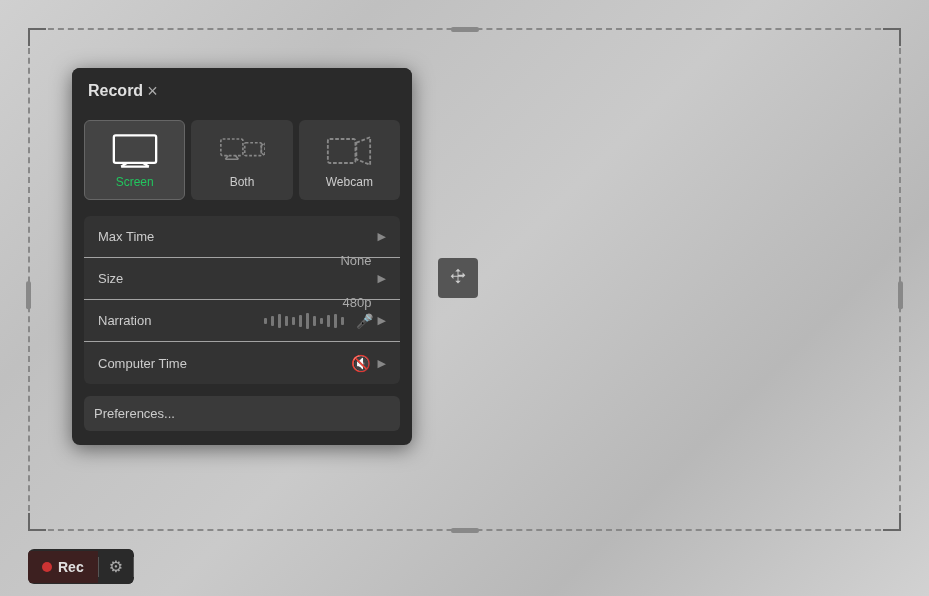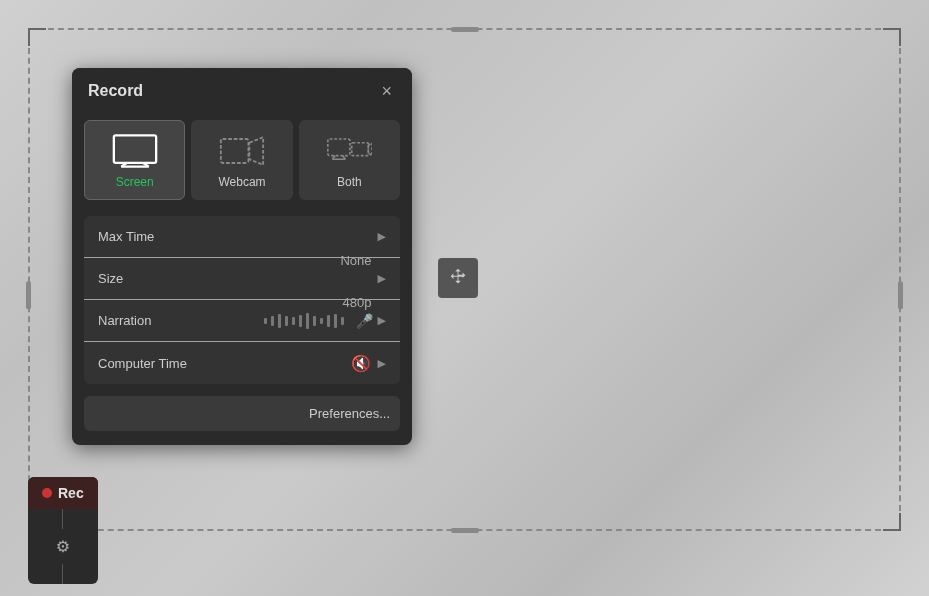--- a/index.html
+++ b/index.html
@@ -82,21 +82,21 @@
       width: 340px;
       background: #2a2a2a;
       border-radius: 8px;
       box-shadow: 0 4px 20px rgba(0,0,0,0.5);
       overflow: hidden;
     }
 
     .dialog-header {
       display: flex;
       align-items: center;
-      justify-content: space-between;
+      justify-content: flex-start;
       padding: 12px 16px 10px;
       background: #2a2a2a;
     }
 
     .dialog-title {
       color: #e0e0e0;
       font-size: 16px;
       font-weight: bold;
     }
 
@@ -205,35 +205,34 @@
       display: block;
       width: calc(100% - 24px);
       margin: 12px 12px 14px;
       padding: 10px;
       background: #3a3a3a;
       border: none;
       border-radius: 6px;
       color: #ccc;
       font-size: 13px;
       cursor: pointer;
-      text-align: right;
+      text-align: left;
     }
 
     
     .bottom-toolbar {
       position: absolute;
       bottom: 12px;
       left: 28px;
       display: flex;
       align-items: center;
       gap: 0;
       background: #2a2a2a;
       border-radius: 6px;
       overflow: hidden;
-      flex-direction: column;
     }
 
     .rec-btn {
       display: flex;
       align-items: center;
       gap: 6px;
       padding: 8px 14px;
       background: #3d2020;
       border: none;
       cursor: pointer;
@@ -311,40 +310,40 @@
   <div class="source-options">
 
     <div class="source-option active">
       <svg viewBox="0 0 50 38" fill="none" xmlns="http://www.w3.org/2000/svg">
         <rect x="2" y="2" width="46" height="30" rx="2" stroke="white" stroke-width="2.5" fill="none"></rect>
         <line x1="16" y1="32" x2="10" y2="36" stroke="white" stroke-width="2.5"></line>
         <line x1="34" y1="32" x2="40" y2="36" stroke="white" stroke-width="2.5"></line>
         <line x1="10" y1="36" x2="40" y2="36" stroke="white" stroke-width="2.5"></line>
       </svg>
       <span class="source-label">Screen</span>
-    </div>
-
-    <div class="source-option">
-      <svg viewBox="0 0 50 38" fill="none" xmlns="http://www.w3.org/2000/svg">
-        <rect x="2" y="6" width="30" height="26" rx="2" stroke="#888" stroke-width="2" fill="none" stroke-dasharray="4 2"></rect>
-        <polygon points="33,10 48,4 48,34 33,28" stroke="#888" stroke-width="2" fill="none" stroke-dasharray="4 2"></polygon>
-      </svg>
-      <span class="source-label">Webcam</span>
     </div>
 
     <div class="source-option">
       <svg viewBox="0 0 50 38" fill="none" xmlns="http://www.w3.org/2000/svg">
         <rect x="2" y="6" width="24" height="18" rx="2" stroke="#888" stroke-width="1.8" fill="none" stroke-dasharray="3 2"></rect>
         <line x1="10" y1="24" x2="7" y2="28" stroke="#888" stroke-width="1.8"></line>
         <line x1="18" y1="24" x2="21" y2="28" stroke="#888" stroke-width="1.8"></line>
         <line x1="7" y1="28" x2="21" y2="28" stroke="#888" stroke-width="1.8"></line>
         <rect x="28" y="10" width="18" height="14" rx="1" stroke="#888" stroke-width="1.8" fill="none" stroke-dasharray="3 2"></rect>
         <polygon points="46,13 50,10 50,24 46,21" stroke="#888" stroke-width="1.8" fill="none" stroke-dasharray="3 2"></polygon>
       </svg>
       <span class="source-label">Both</span>
+    </div>
+
+    <div class="source-option">
+      <svg viewBox="0 0 50 38" fill="none" xmlns="http://www.w3.org/2000/svg">
+        <rect x="2" y="6" width="30" height="26" rx="2" stroke="#888" stroke-width="2" fill="none" stroke-dasharray="4 2"></rect>
+        <polygon points="33,10 48,4 48,34 33,28" stroke="#888" stroke-width="2" fill="none" stroke-dasharray="4 2"></polygon>
+      </svg>
+      <span class="source-label">Webcam</span>
     </div>
   </div>
 
   <div class="settings-section">
 
     <div class="setting-row">
       <span class="setting-label">Max Time</span>
       <span class="setting-value">None</span>
       <span class="arrow-icon">▶</span>
     </div>

